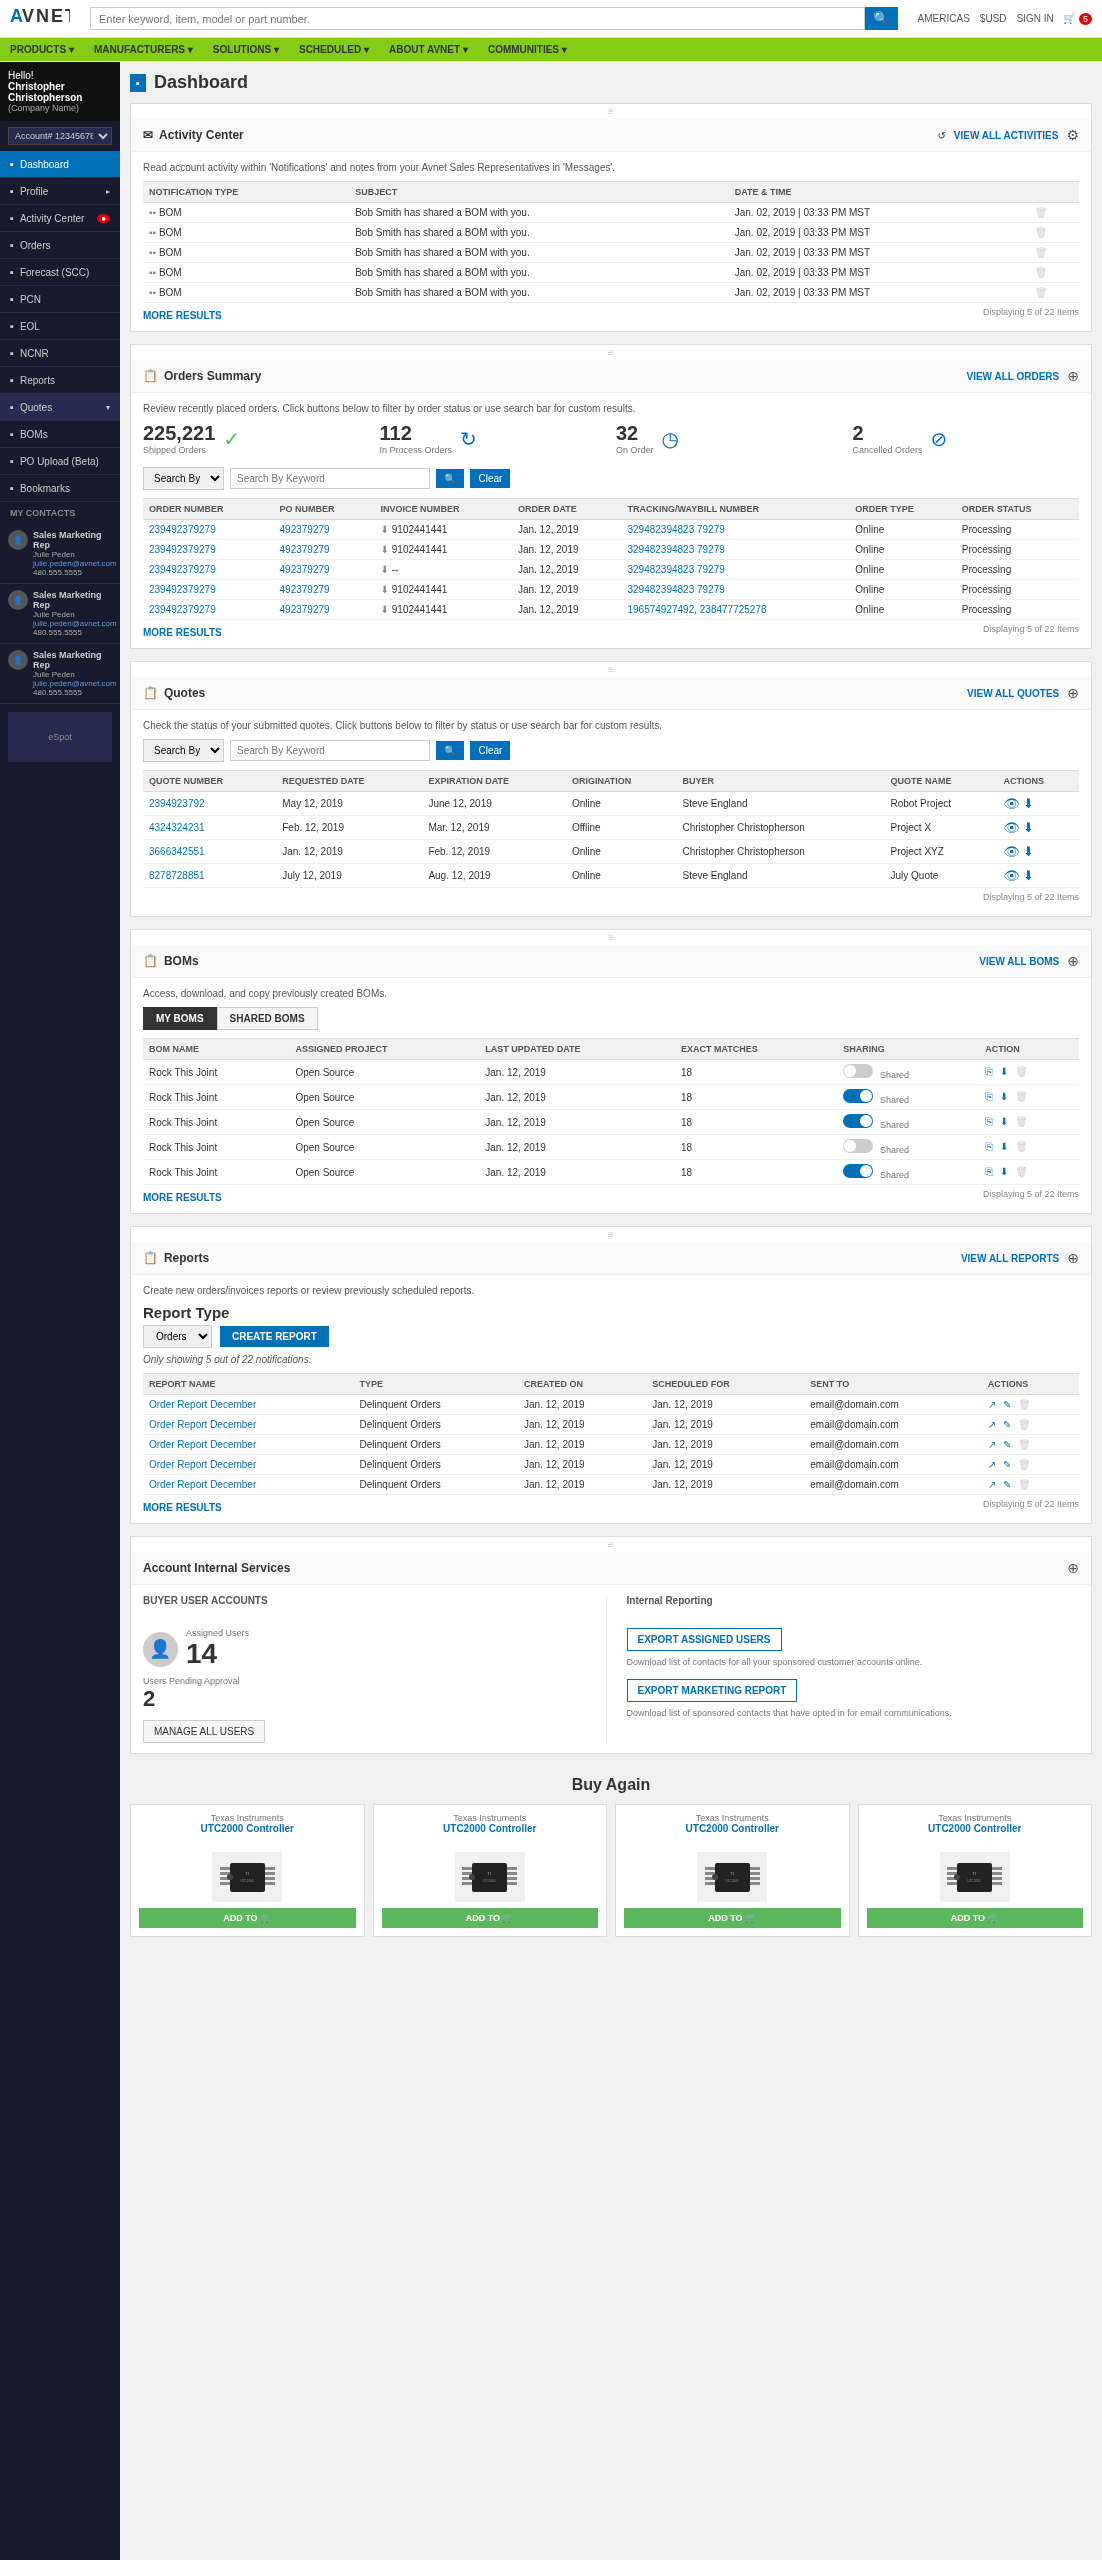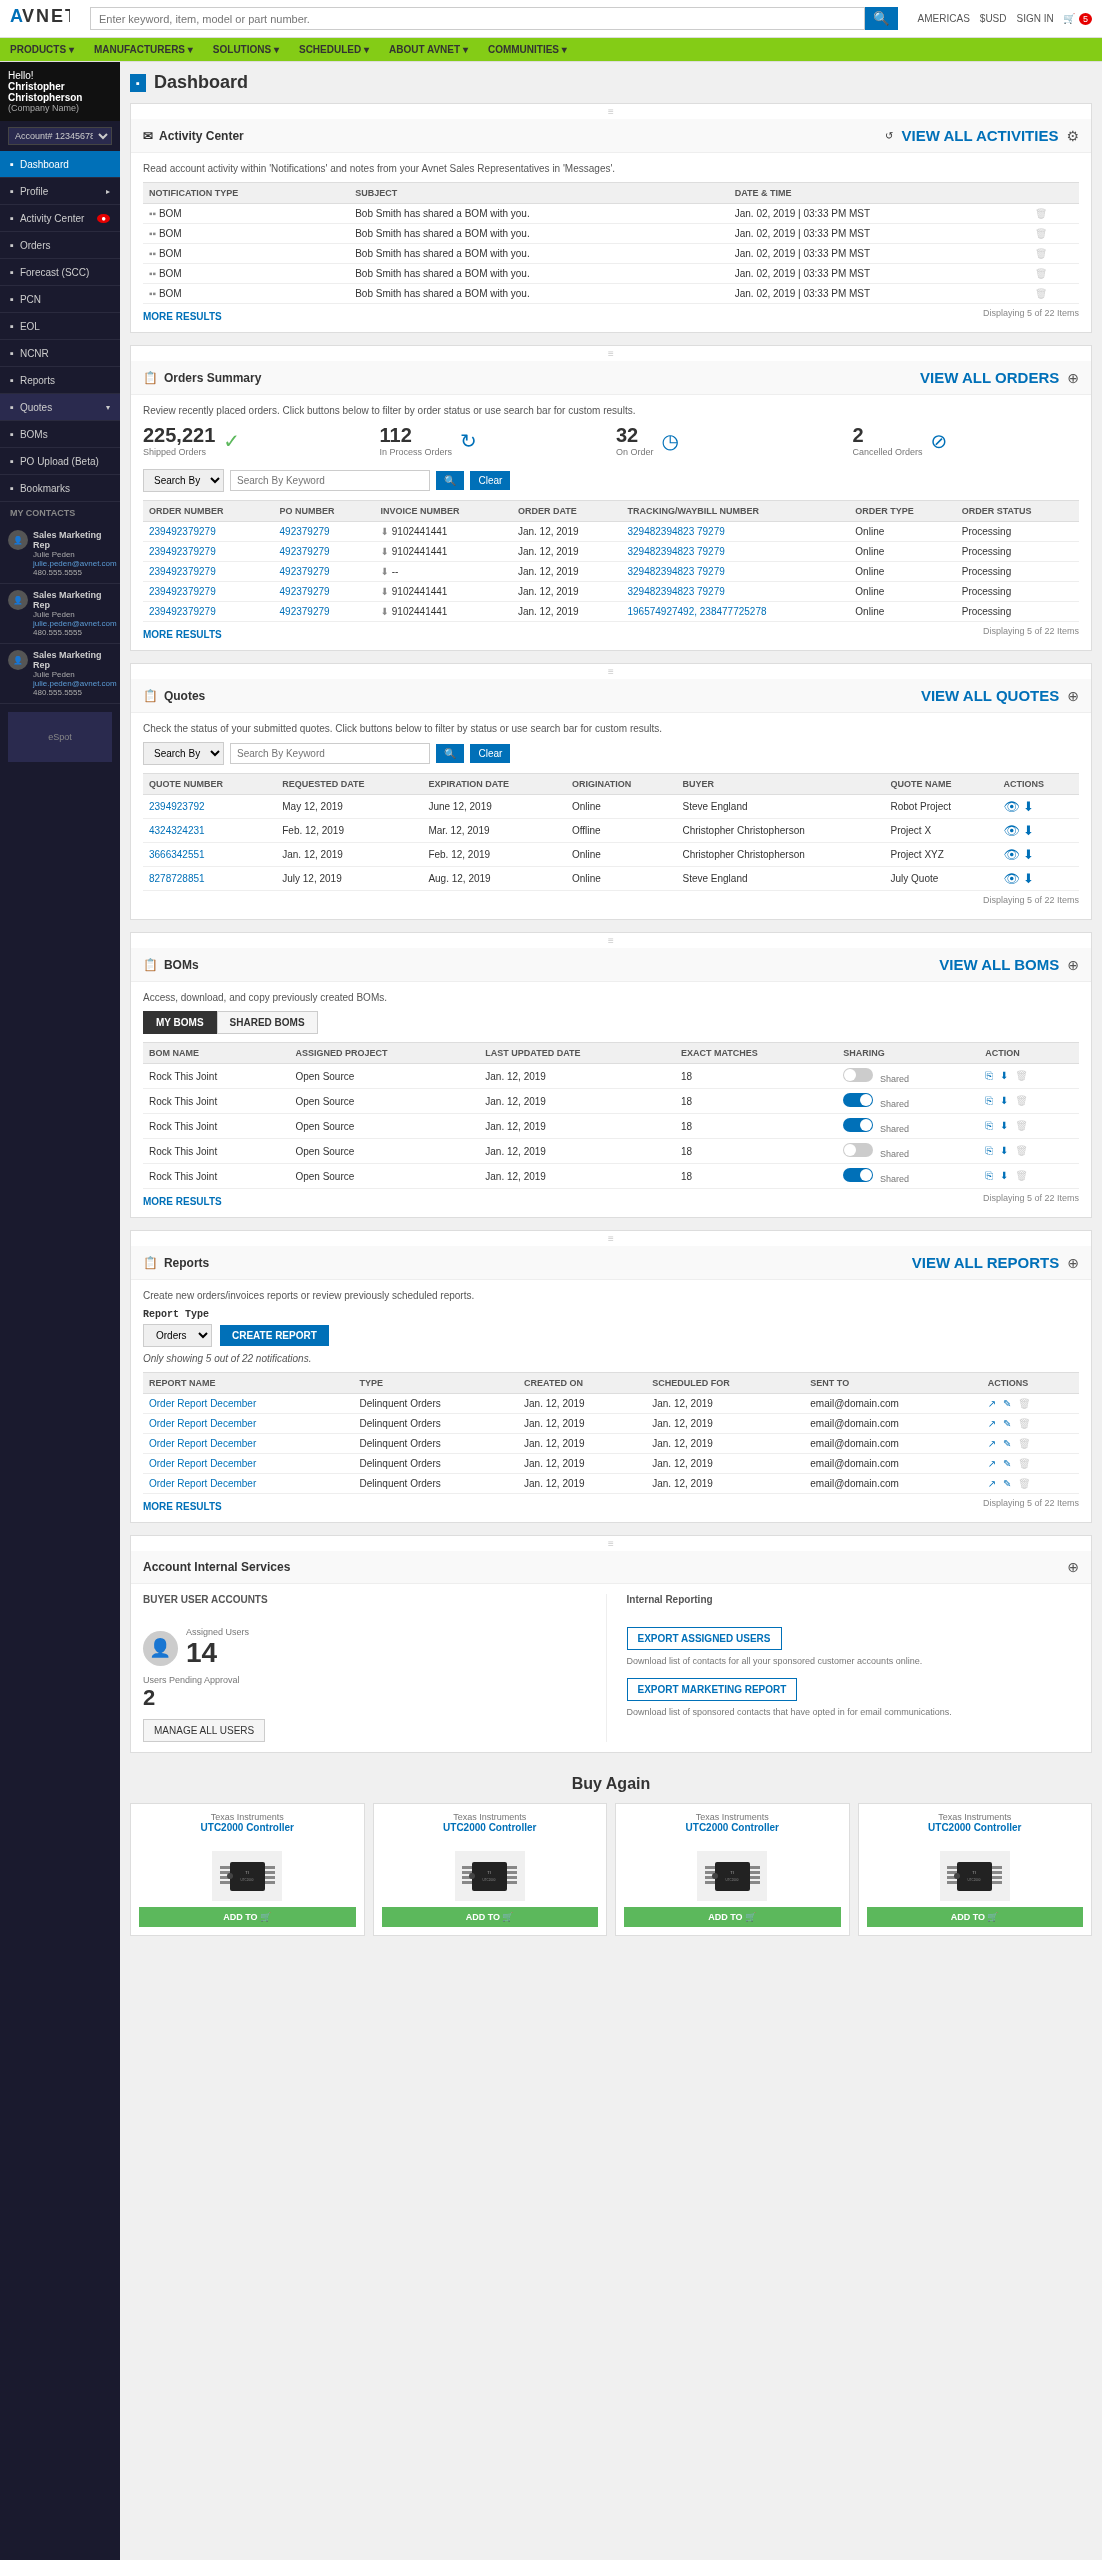--- a/index.html
+++ b/index.html
@@ -40,21 +40,21 @@
     
     .main { flex: 1; padding: 10px; overflow-x: hidden; }
     .page-header { display: flex; align-items: center; gap: 8px; margin-bottom: 10px; }
     .page-header h1 { font-size: 18px; font-weight: bold; color: #333; }
 
     
     .panel { background: #fff; border: 1px solid #ddd; margin-bottom: 12px; }
     .panel-header { display: flex; align-items: center; justify-content: space-between; padding: 8px 12px; border-bottom: 1px solid #eee; background: #f9f9f9; }
     .panel-title { display: flex; align-items: center; gap: 6px; font-weight: bold; font-size: 12px; }
     .panel-actions { display: flex; align-items: center; gap: 8px; font-size: 10px; }
-    .view-all { color: #0070b8; text-decoration: none; font-size: 15px; font-weight: bold; }
+    .view-all { color: #0070b8; text-decoration: none; font-size: 10px; font-weight: bold; }
     .panel-body { padding: 10px 12px; }
     .panel-desc { font-size: 10px; color: #555; margin-bottom: 8px; }
 
     
     .tabs { display: flex; border-bottom: 2px solid #0070b8; margin-bottom: 8px; }
     .tab { padding: 6px 14px; font-size: 10px; cursor: pointer; border: 1px solid #ddd; border-bottom: none; background: #f5f5f5; }
     .tab.active { background: #fff; border-bottom: 2px solid #fff; margin-bottom: -2px; color: #0070b8; font-weight: bold; }
 
     
     table { width: 100%; border-collapse: collapse; font-size: 10px; }
@@ -644,21 +644,21 @@
           <span>📋</span>
           <span>Reports</span>
         </div>
         <div class="panel-actions">
           <a href="#" class="view-all">VIEW ALL REPORTS</a>
           <span class="plus-icon">⊕</span>
         </div>
       </div>
       <div class="panel-body">
         <p class="panel-desc">Create new orders/invoices reports or review previously scheduled reports.</p>
-        <div style="margin-bottom:4px;font-size:10px;font-weight:bold;font-family:Liberation Mono, monospace;">Report Type</div>
+        <div style="margin-bottom:4px;font-size:15px;font-weight:bold;">Report Type</div>
         <div class="report-type-row">
           <select>
             <option>Orders</option>
           </select>
           <button class="create-report-btn">CREATE REPORT</button>
         </div>
         <p class="showing-note">Only showing 5 out of 22 notifications.</p>
         <table>
           <thead>
             <tr>

